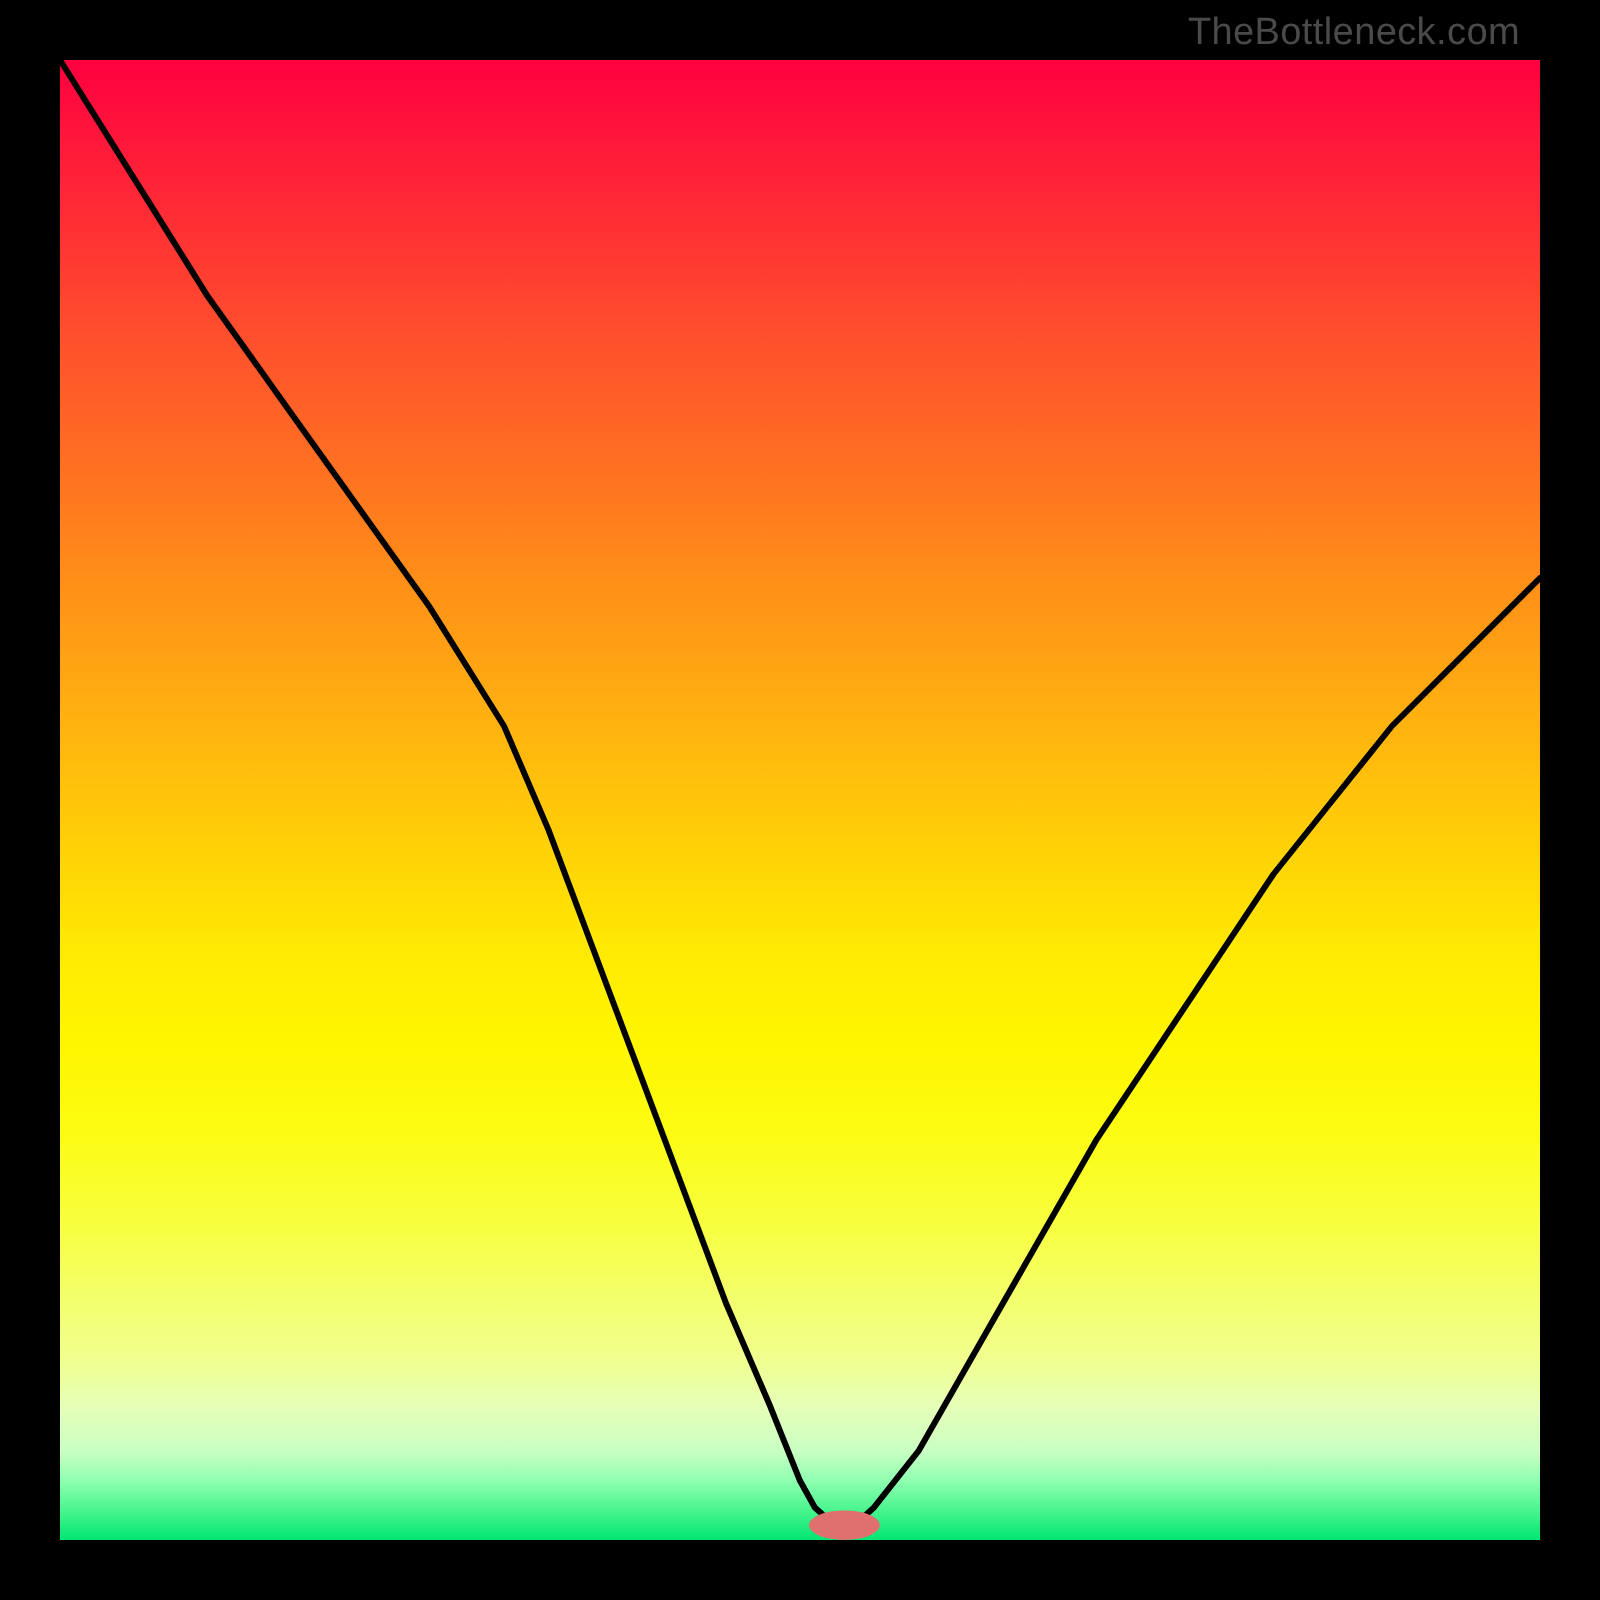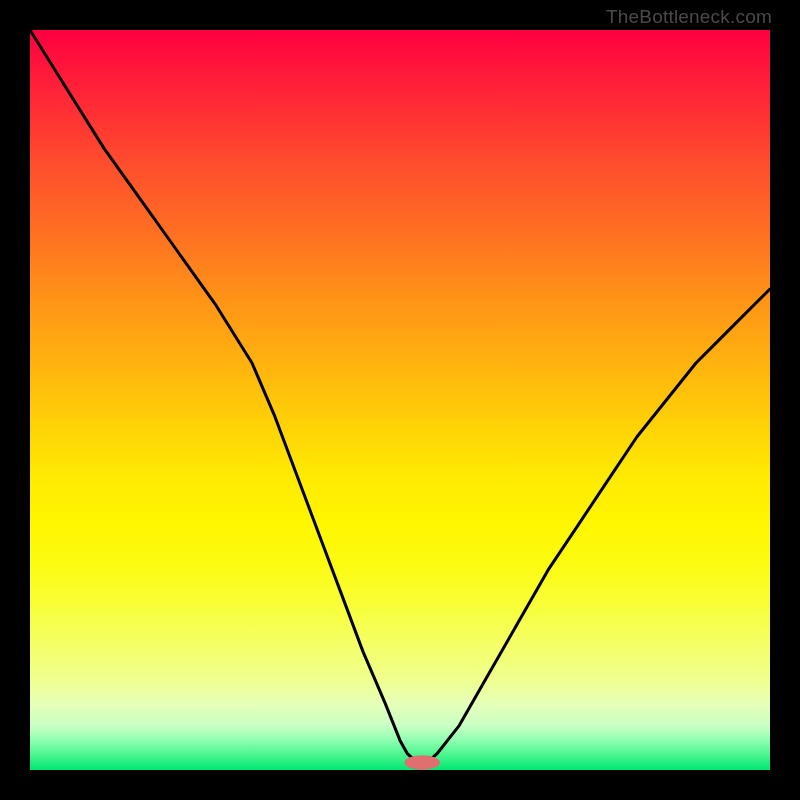--- a/index.html
+++ b/index.html
@@ -9,21 +9,20 @@
     height: 800px;
     overflow: hidden;
     background: #000;
     font-family: Arial, Helvetica, sans-serif;
   }
   .frame {
     position: relative;
     width: 772px;
     height: 800px;
     background: #000;
-    padding-left: 12px;
   }
   .plot-area {
     position: absolute;
     left: 30px;
     top: 30px;
     width: 740px;
     height: 740px;
     background: linear-gradient(
       to bottom,
       #ff0040 0%,

